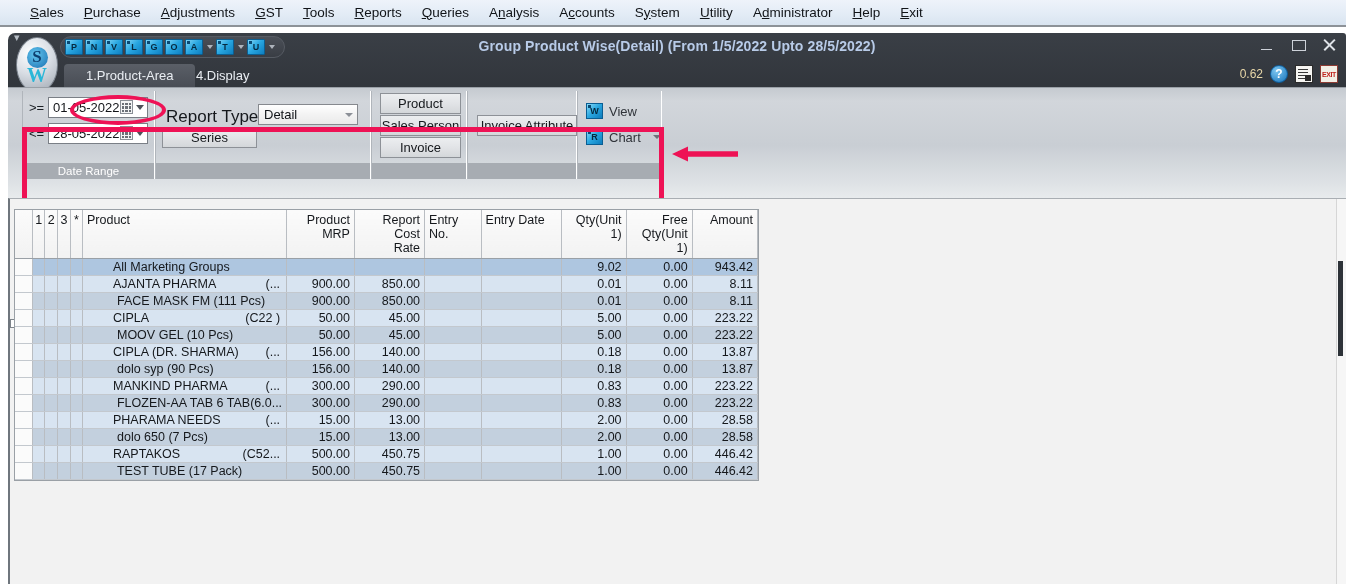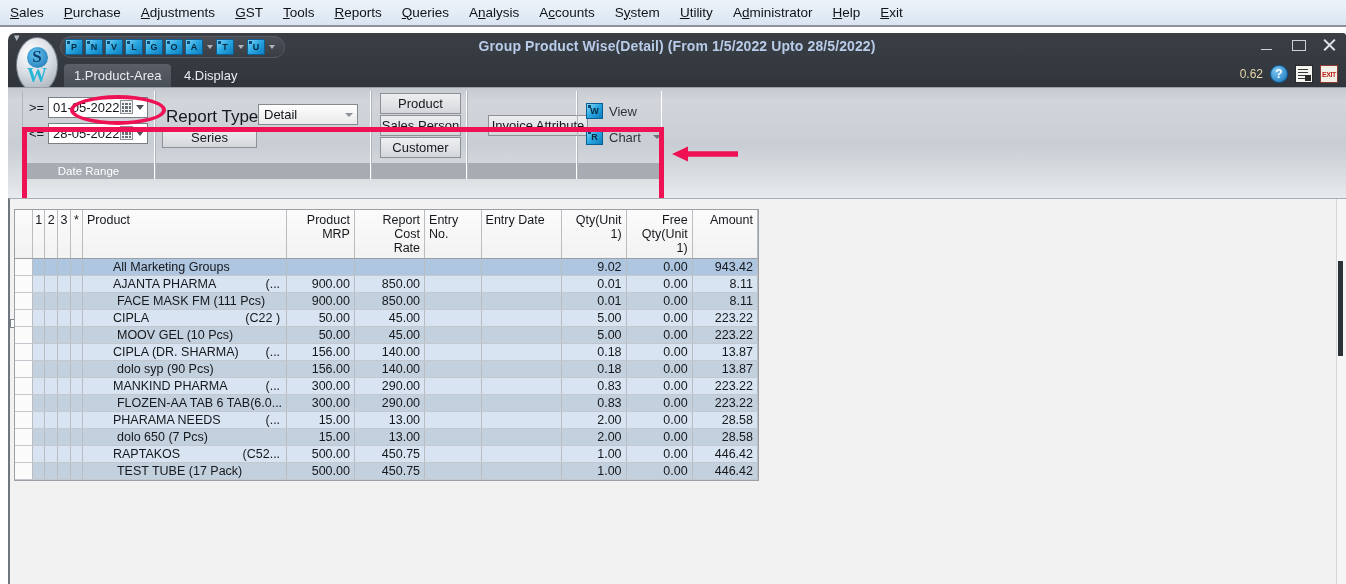--- a/index.html
+++ b/index.html
@@ -11,21 +11,21 @@
     background: #ffffff;
   }
 
   
   #menubar {
     height: 27px;
     background: linear-gradient(to bottom, #eef3fa 0%, #e3ecf6 55%, #d9e4f0 100%);
     border-bottom: 2px solid #8d9298;
     display: flex;
     align-items: center;
-    padding-left: 0;
+    padding-left: 20px;
   }
   .menu-item {
     font-size: 13.5px;
     color: #111418;
     padding: 3px 10px 4px 10px;
     white-space: nowrap;
     cursor: default;
   }
   .menu-item .mn { text-decoration: underline; }
 
@@ -160,21 +160,21 @@
   
   #tabstrip {
     position: absolute;
     left: 0; right: 0; top: 28px;
     height: 26px;
   }
   .tab {
     position: absolute;
     top: 3px;
     height: 23px;
-    padding: 0 10px;
+    padding: 0 22px;
     font-size: 13px;
     color: #e9edf2;
     display: flex;
     align-items: center;
     cursor: default;
   }
   .tab.active {
     background: linear-gradient(to bottom, #5c6views, #4a4e55);
     background: linear-gradient(to bottom, #5a5f67 0%, #494d55 100%);
     border-top-left-radius: 4px;
@@ -338,21 +338,21 @@
   #btn-series { position: absolute; left: 6px; top: 36px; width: 95px; height: 21px; }
 
   
   #g-prod { left: 363px; width: 96px; }
   #btn-product { position: absolute; left: 8px; top: 2px; width: 81px; height: 21px; }
   #btn-salesperson { position: absolute; left: 8px; top: 24px; width: 81px; height: 21px; }
   #btn-customer { position: absolute; left: 8px; top: 46px; width: 81px; height: 21px; }
 
   
   #g-inv { left: 459px; width: 110px; }
-  #btn-invoice { position: absolute; left: 20px; top: 24px; width: 100px; height: 21px; }
+  #btn-invoice { position: absolute; left: 9px; top: 24px; width: 100px; height: 21px; }
 
   
   #g-view { left: 569px; width: 85px; }
   .vrow {
     position: absolute;
     left: 8px;
     display: flex;
     align-items: center;
     gap: 6px;
     cursor: default;
@@ -625,21 +625,21 @@
 
     <div class="group" id="g-prod">
       <div class="group-body">
         <div class="btn3d" id="btn-product">
           <span>Product</span>
         </div>
         <div class="btn3d" id="btn-salesperson">
           <span>Sales Person</span>
         </div>
         <div class="btn3d" id="btn-customer">
-          <span>Customer</span>
+          <span>Invoice</span>
         </div>
       </div>
       <div class="group-label blank">.</div>
     </div>
 
     <div class="group" id="g-inv">
       <div class="group-body">
         <div class="btn3d" id="btn-invoice">
           <span>Invoice Attribute</span>
         </div>

